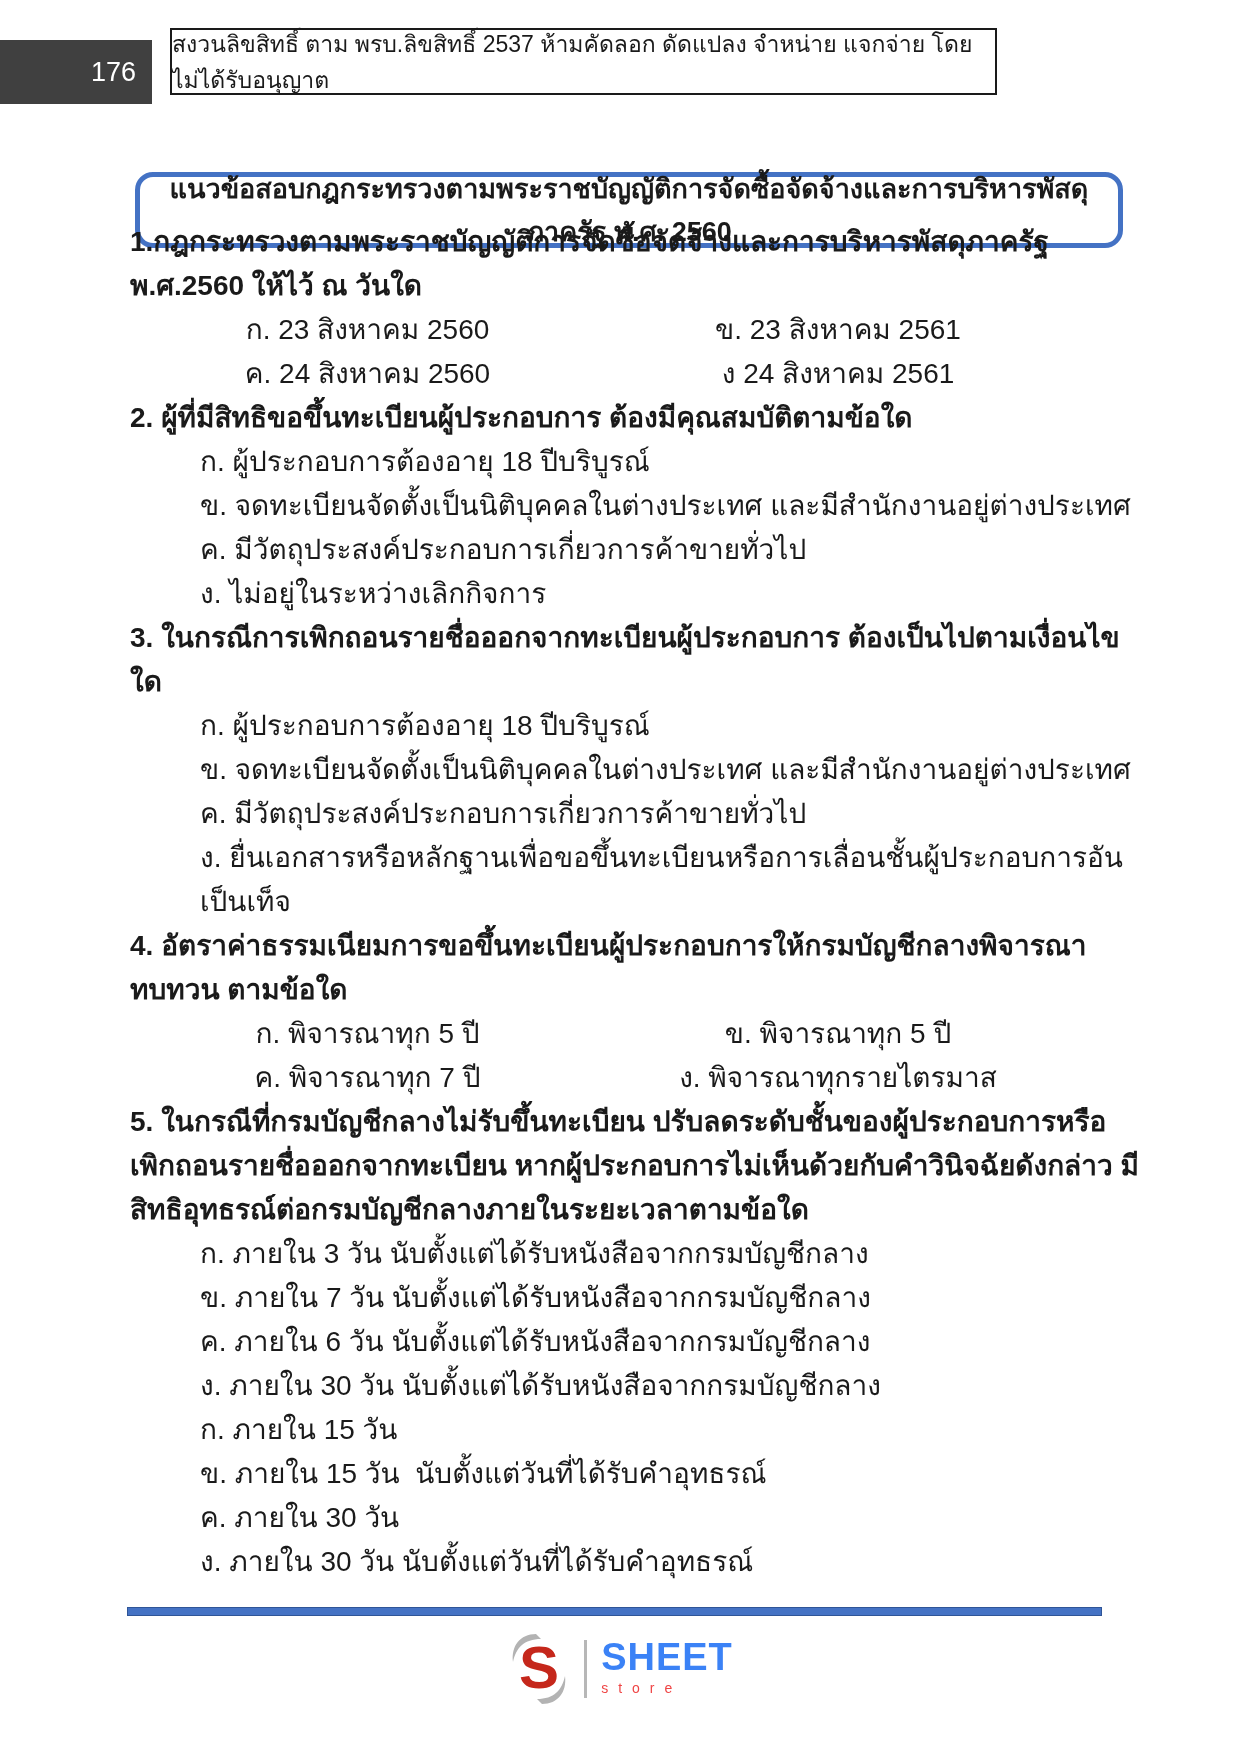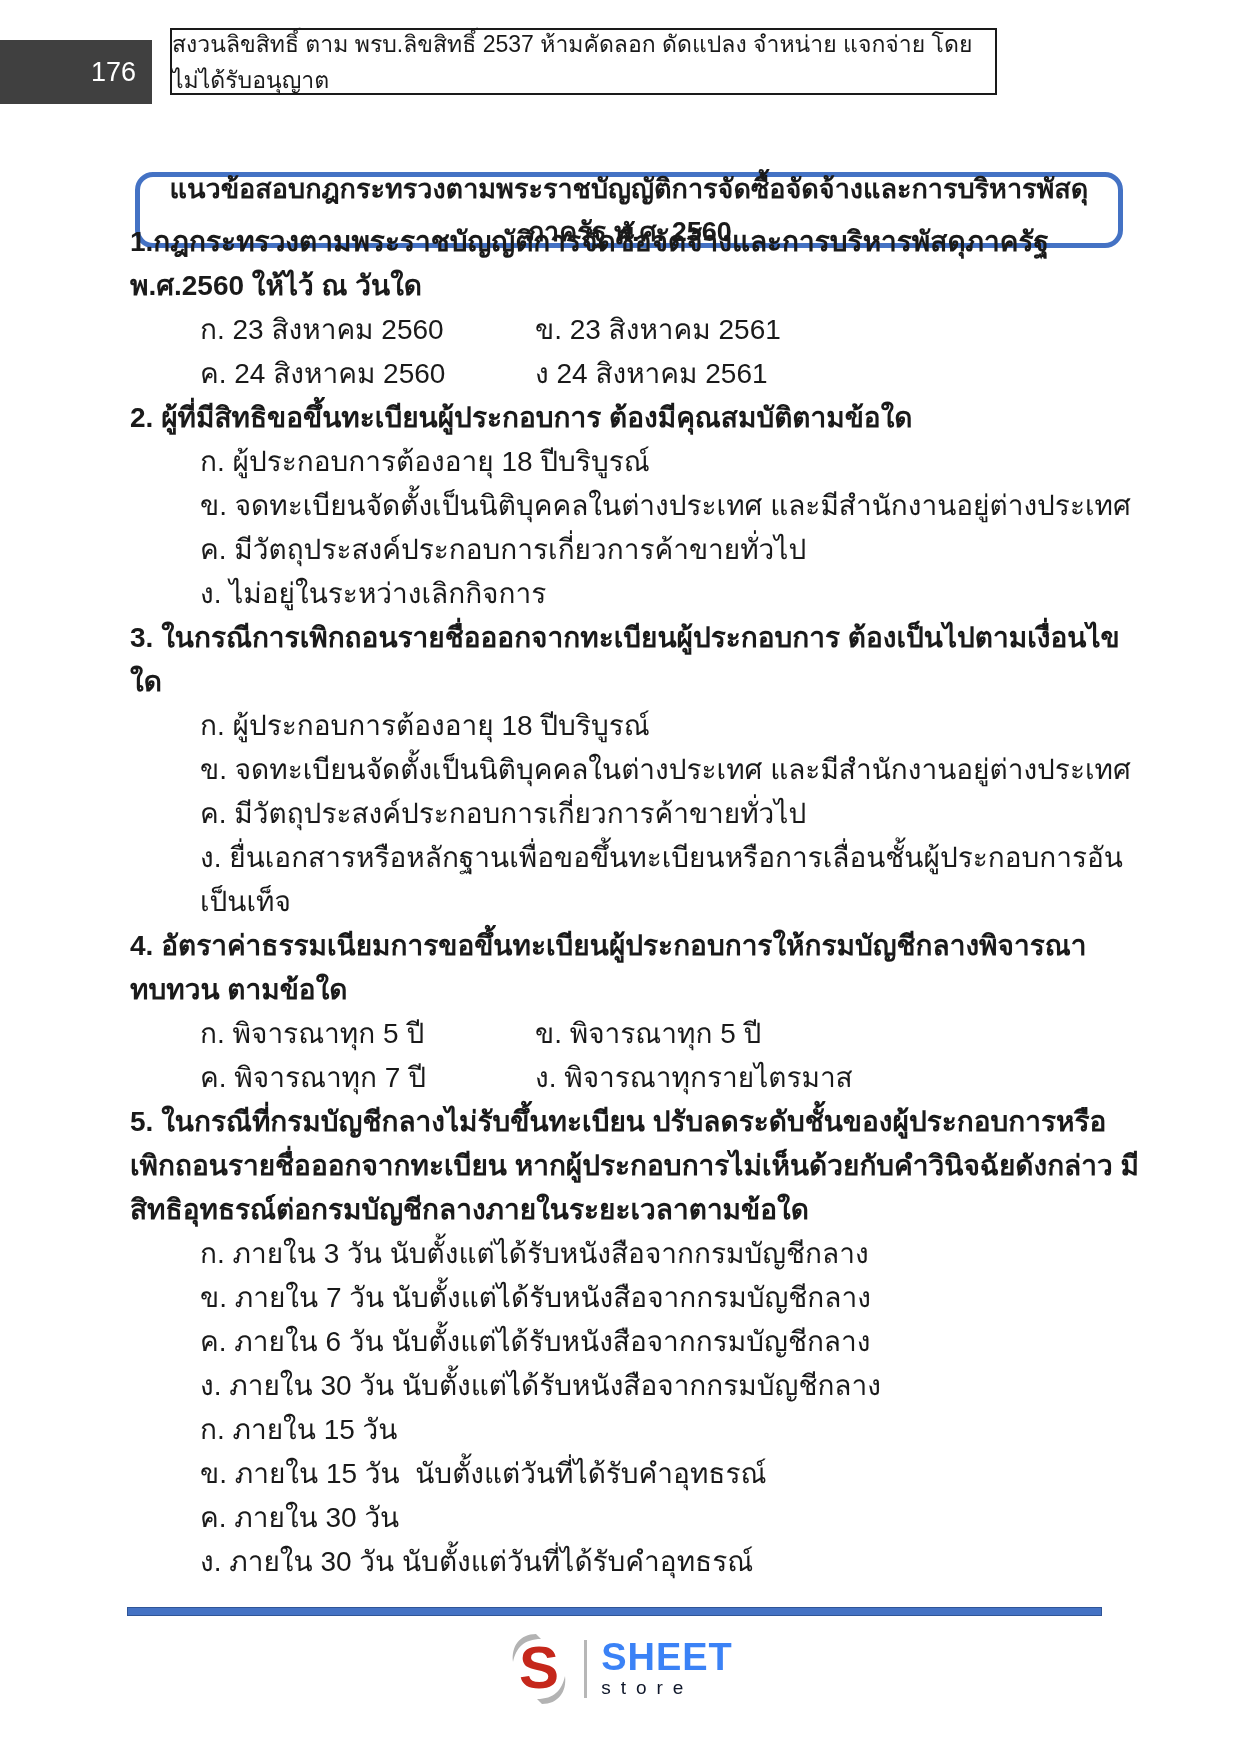--- a/index.html
+++ b/index.html
@@ -63,20 +63,21 @@
     padding: 0 100px 0 130px;
     font-size: 28px;
     line-height: 44px;
   }
   .question { width: 100%; }
   .q-heading { font-weight: bold; }
   .options { padding-left: 70px; }
   .options.two-col {
     display: grid;
     grid-template-columns: 335px 1fr;
+    text-align: center;
   }
   .option { white-space: pre-wrap; }
 
   
   .footer-bar {
     position: absolute;
     left: 127px; top: 1607px;
     width: 975px; height: 9px;
     background: #4472c4;
     border: 1px solid #2f5597;
@@ -97,22 +98,22 @@
   }
   .logo-text { display: flex; flex-direction: column; justify-content: center; }
   .logo-brand {
     font-size: 38px;
     font-weight: bold;
     color: #3b82f6;
     letter-spacing: 1px;
     line-height: 38px;
   }
   .logo-sub {
-    font-size: 19px;
-    color: #0f172a;
+    font-size: 14px;
+    color: #ef4444;
     letter-spacing: 10px;
     line-height: 24px;
   }
 </style>
 </head>
 <body>
 
 <div class="page-num-box">
   <span>176</span>
 </div>

